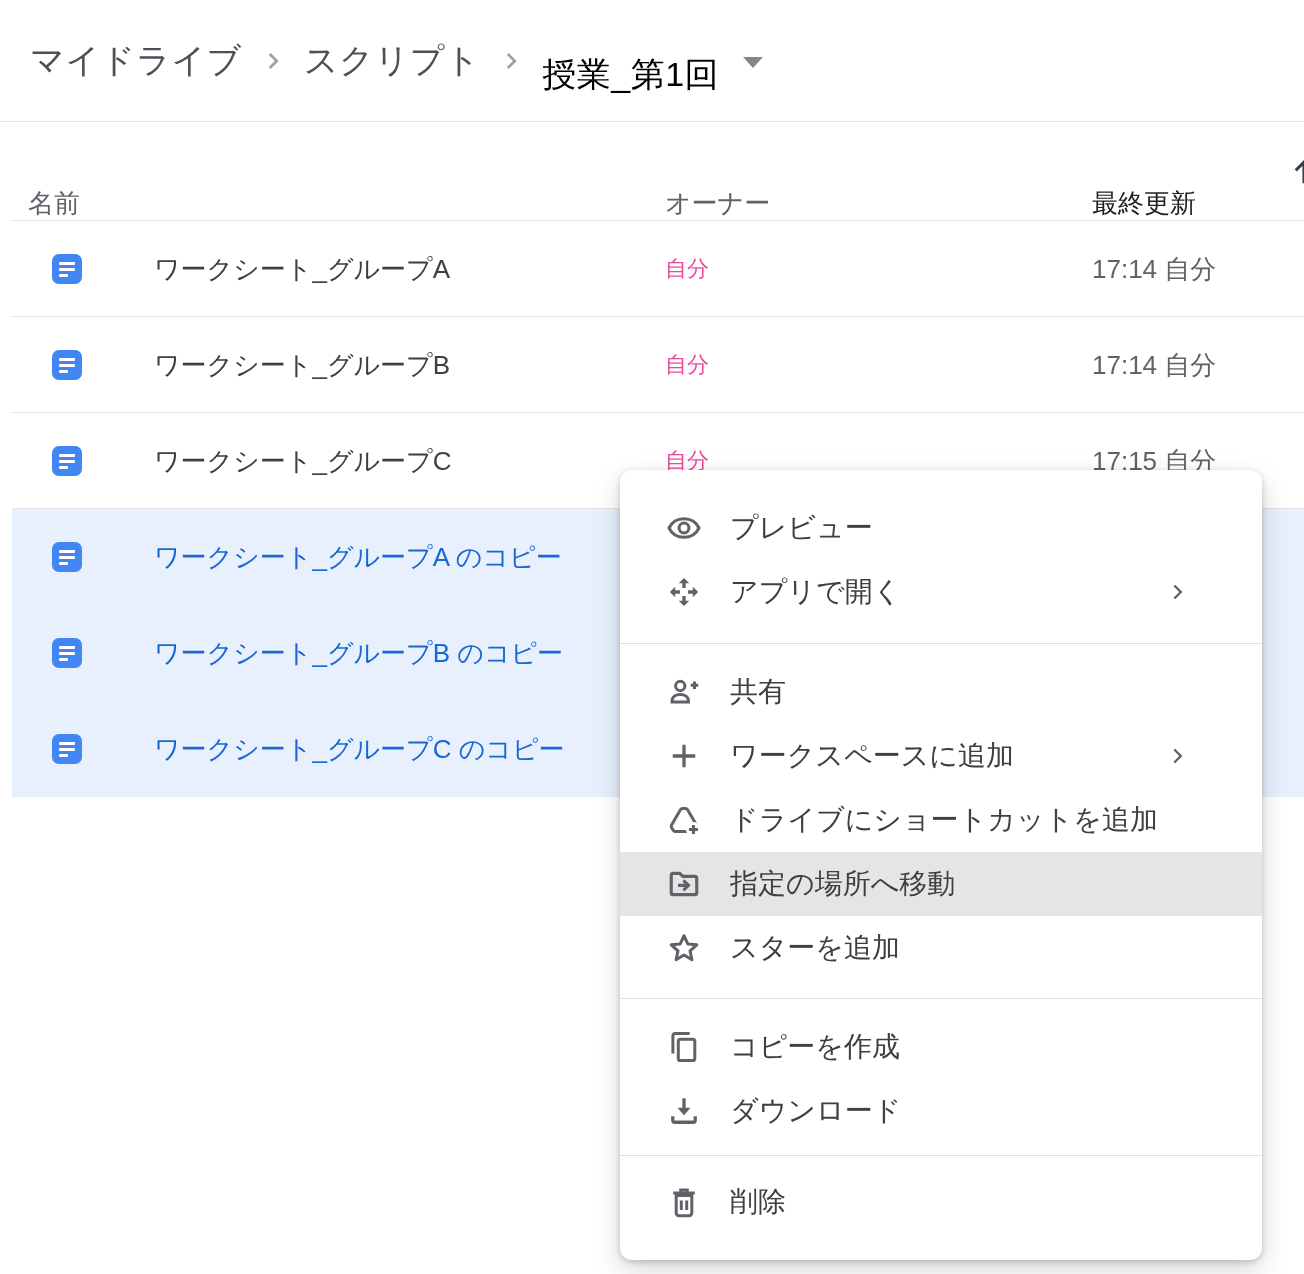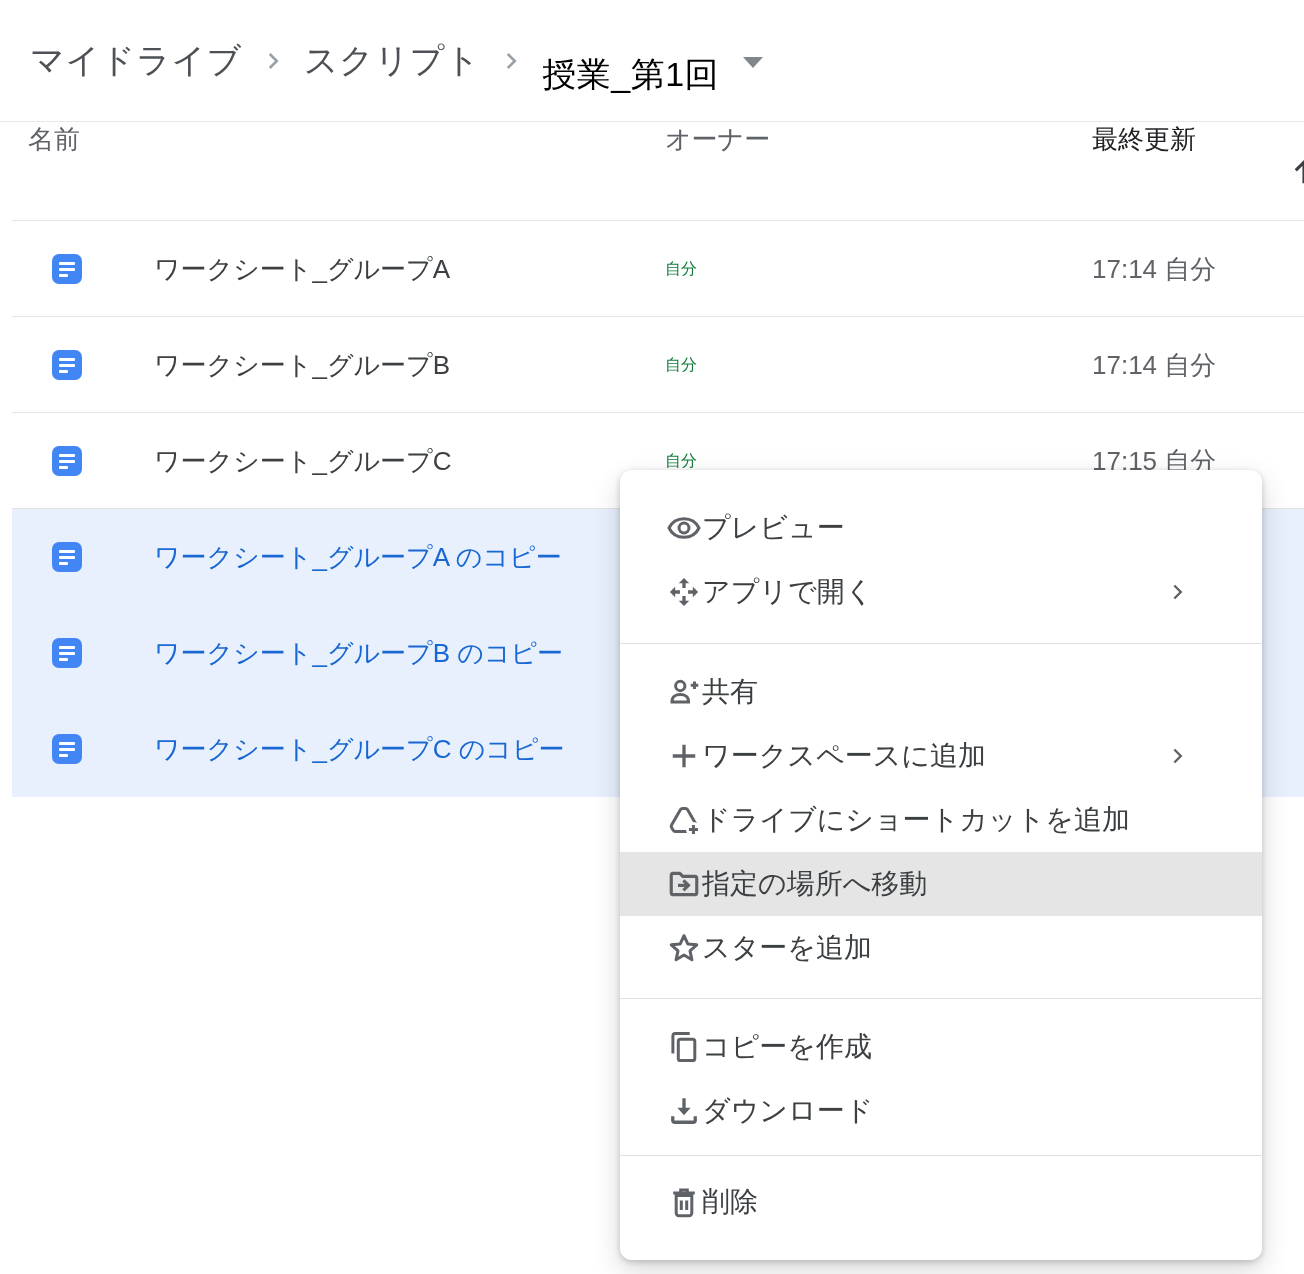--- a/index.html
+++ b/index.html
@@ -33,21 +33,21 @@
     border-left:10px solid transparent;
     border-right:10px solid transparent;
     border-top:11px solid #80868b;
     cursor:pointer;
   }
 
   
   .list-header {
     height:99px;
     display:flex;
-    align-items:flex-start;
+    align-items:flex-end;
     position:relative;
   }
   .list-header::after {
     content:""; position:absolute; left:12px; right:0; bottom:0;
     height:1px; background:#e4e4e4;
   }
   .hcell { font-size:26px; color:#5f6368; }
   .hcell-name  { width:665px; padding-left:28px; }
   .hcell-owner { width:427px; }
   .hcell-modified { color:#202124; font-weight:500; }
@@ -80,21 +80,21 @@
   .docs-icon i { display:block; height:3px; background:#ffffff; border-radius:1px; }
   .docs-icon i.b1 { width:16px; }
   .docs-icon i.b2 { width:16px; }
   .docs-icon i.b3 { width:9px; }
   .file-name {
     margin-left:45px;
     font-size:26px; font-weight:500; color:#3c4043;
     white-space:nowrap;
   }
   .selected .file-name { color:#1967d2; }
-  .cell-owner { width:427px; font-size:16px; color:#15803d; }
+  .cell-owner { width:427px; font-size:22px; color:#ec4899; }
   .cell-modified { font-size:26px; color:#5f6368; white-space:nowrap; }
 
   
   .context-menu {
     position:absolute;
     left:620px; top:470px;
     width:642px;
     background:#ffffff;
     border-radius:12px;
     box-shadow:0 2px 6px rgba(0,0,0,.18), 0 10px 28px rgba(0,0,0,.16);
@@ -110,20 +110,21 @@
   .menu-item {
     height:64px;
     display:flex;
     align-items:center;
     padding:0 72px 0 46px;
     cursor:pointer;
   }
   .menu-item.highlighted { background:#e5e5e5; }
   .mi-icon { width:36px; height:36px; flex:0 0 36px; display:flex; align-items:center; justify-content:center; }
   .mi-label {
+    margin-left:28px;
     font-size:28px; color:#3c4043;
     white-space:nowrap;
   }
   .mi-chevron { margin-left:auto; display:flex; align-items:center; }
 
   svg { display:block; }
 </style>
 </head>
 <body>
 

